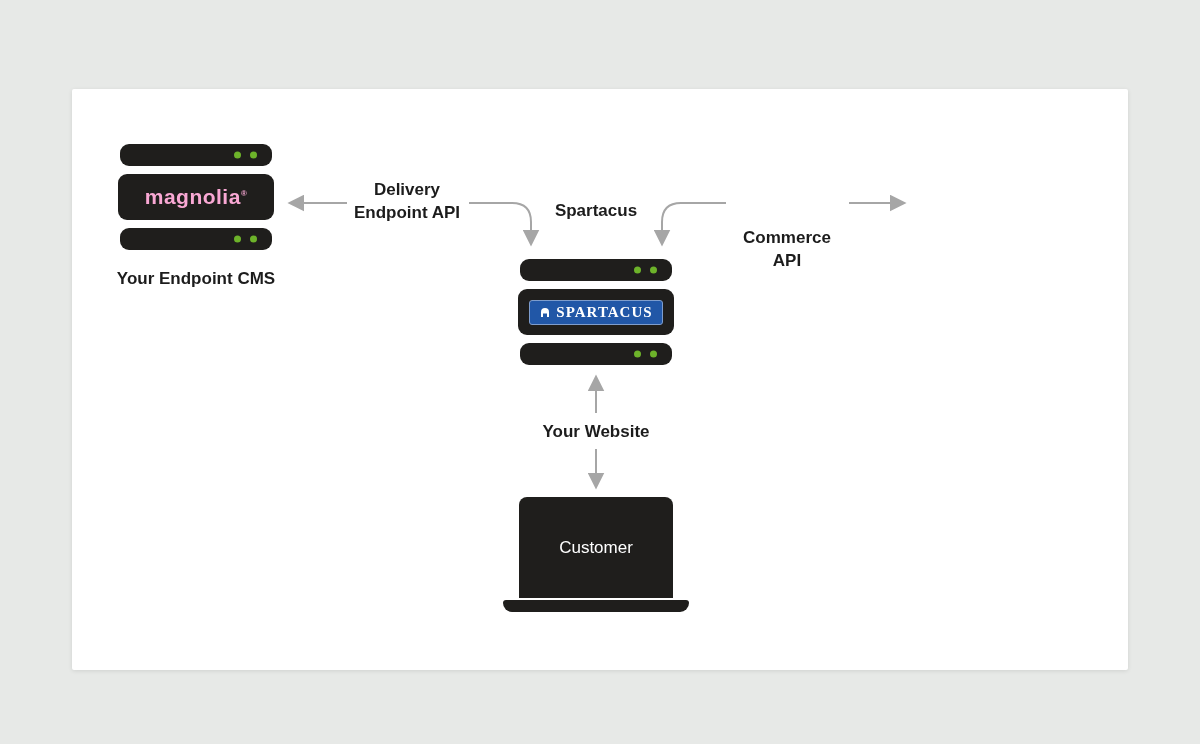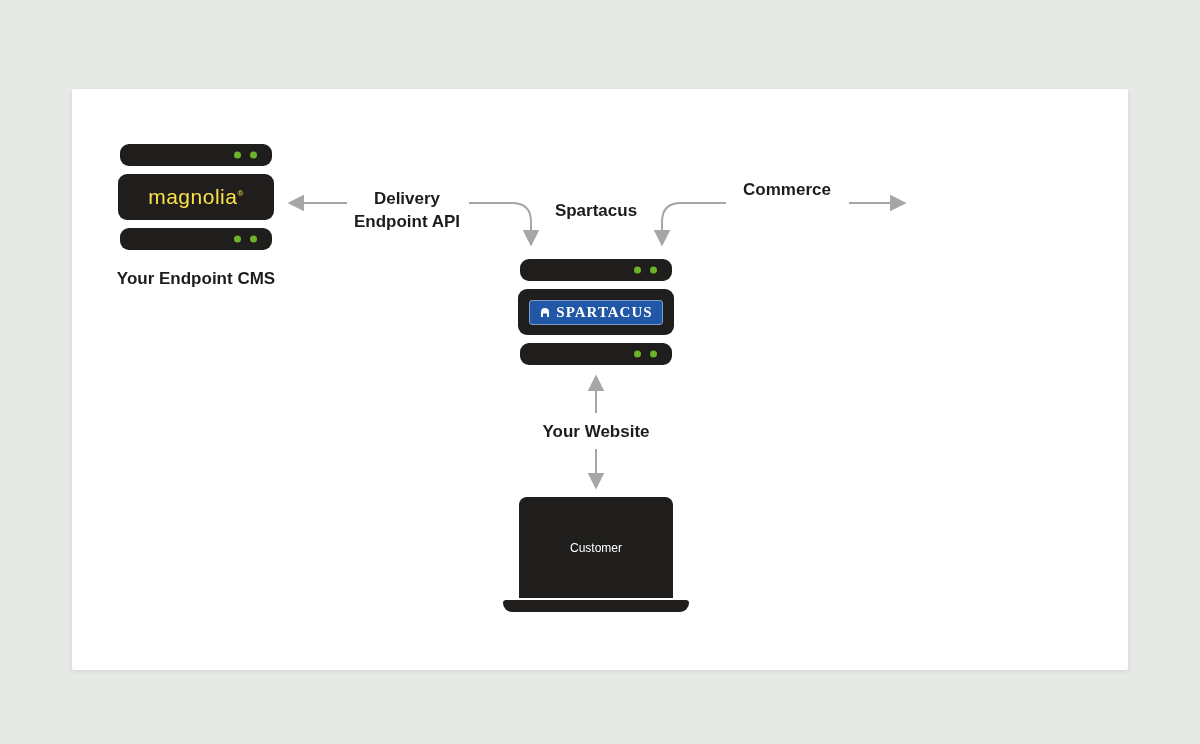--- a/index.html
+++ b/index.html
@@ -33,36 +33,36 @@
     position:absolute; right:15px; top:50%; transform:translateY(-50%);
     display:flex; gap:9px;
   }
   .led{width:7px;height:7px;border-radius:50%;background:var(--led);}
   
   .caption, .edge-label{
     position:absolute; text-align:center; color:var(--text);
     font-weight:700; font-size:17px; line-height:23px;
   }
   
-  .magnolia-logo{color:#fde047; font-size:21px; font-weight:400; letter-spacing:.5px;}
+  .magnolia-logo{color:#f9a8d4; font-size:21px; font-weight:700; letter-spacing:.5px;}
   .magnolia-logo sup{font-size:8px; vertical-align:super;}
   
   .spartacus-logo{
     display:inline-flex; align-items:center; gap:5px;
     background:var(--blue); border:1px solid #7e9dcd; border-radius:3px;
     padding:3px 9px; color:#fff;
     font-family:"Liberation Serif", serif; font-weight:700;
     font-size:15px; letter-spacing:1px;
   }
   
   .laptop-screen{
     position:absolute; left:519px; top:497px; width:154px; height:101px;
     background:var(--server); border-radius:8px 8px 0 0;
     display:flex; align-items:center; justify-content:center;
-    color:#fff; font-size:12px;
+    color:#fff; font-size:17px;
   }
   .laptop-base{
     position:absolute; left:503px; top:600px; width:186px; height:12px;
     background:var(--server); border-radius:3px 3px 9px 9px;
   }
   
   .wires{position:absolute; left:0; top:0; pointer-events:none;}
 </style>
 </head>
 <body>
@@ -109,25 +109,26 @@
     </div>
     <div class="bar">
       <span class="leds">
         <span class="led"></span>
         <span class="led"></span>
       </span>
     </div>
   </div>
 
   <div class="edge-label" style="left:255px; top:89px; width:160px;">
-    <span style="display:block;margin-top:9px;">Delivery</span>
+    <span style="display:block;">Delivery</span>
     <span style="display:block;">Endpoint API</span>
   </div>
   <div class="edge-label" style="left:635px; top:89px; width:160px;">
-    <span style="display:block;">Commerce</span>
+    <span style="display:block;margin-top:48px;">Commerce</span>
+    <span style="display:block;">API</span>
   </div>
 
   <div class="edge-label" style="left:424px; top:331px; width:200px;">Your Website</div>
 
   <div class="laptop-screen" style="left:447px; top:408px;">
     <span>Customer</span>
   </div>
   <div class="laptop-base" style="left:431px; top:511px;"></div>
 
 </div>

